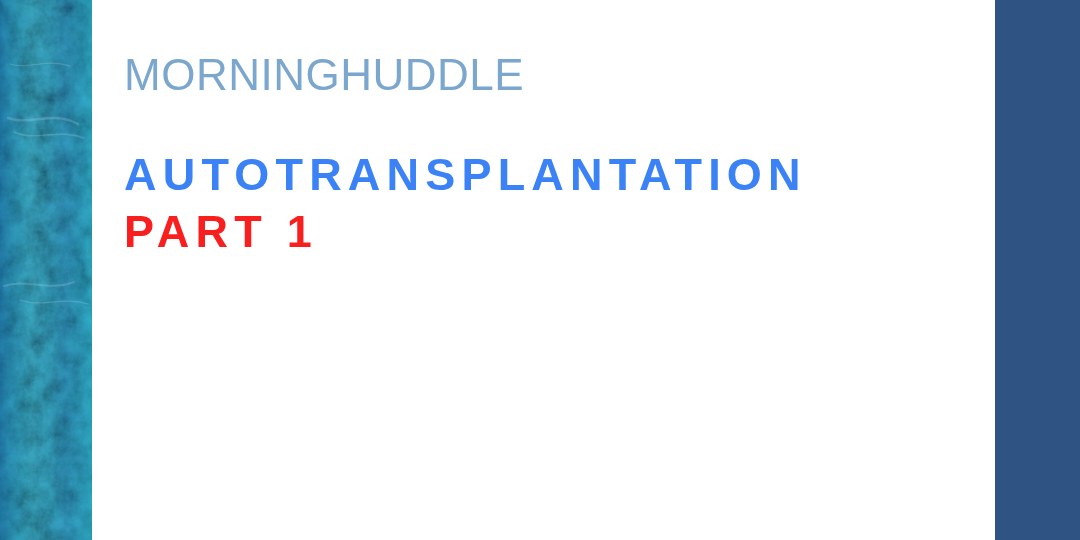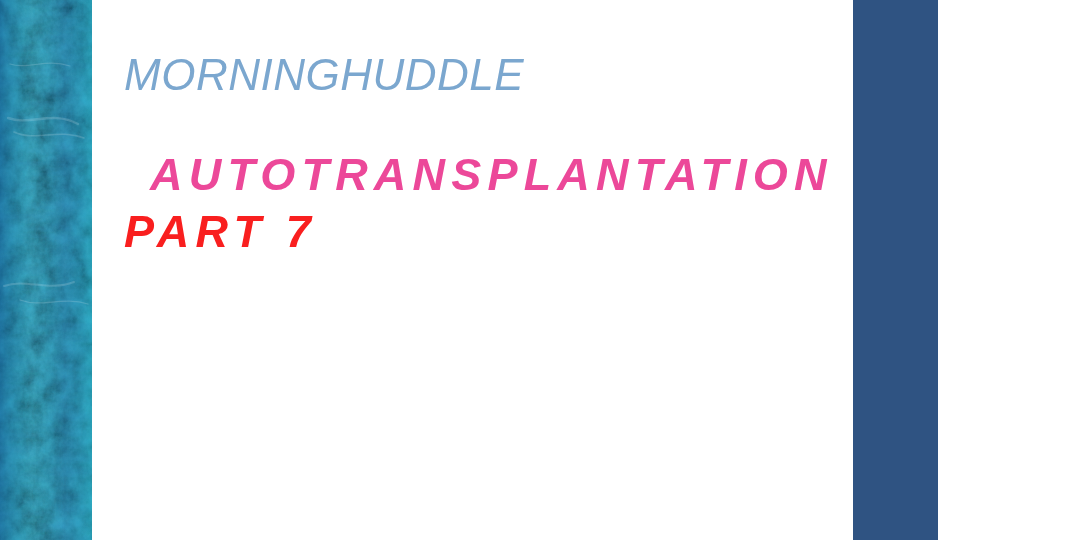--- a/index.html
+++ b/index.html
@@ -4,26 +4,25 @@
 <title>Morning Huddle Title Slide</title>
 <style>
   html, body {
     margin: 0;
     padding: 0;
     background: #ffffff;
   }
 
   .slide {
     position: relative;
-    width: 938px;
+    width: 1080px;
     height: 540px;
     background: #ffffff;
     overflow: hidden;
     font-family: "Liberation Sans", sans-serif;
-    font-style: italic;
   }
 
   
   .texture-strip {
     position: absolute;
     left: 0;
     top: 0;
     width: 92px;
     height: 540px;
     overflow: hidden;
@@ -78,22 +77,21 @@
     font-size: 45px;
     font-weight: 700;
     letter-spacing: 6.2px;
     line-height: 1.27;
     white-space: nowrap;
     margin: 0;
     font-stretch: condensed;
   }
 
   .title-main {
-    color: #ec4899;
-    margin-left: 26px;
+    color: #3b82f6;
   }
 
   .title-part {
     color: #F91F1F;
   }
 
   .byline {
     position: absolute;
     top: 415px;
     left: 0;
@@ -175,19 +173,19 @@
   </div>
 
   <div class="right-band"></div>
 
   <div class="content">
 
     <div class="eyebrow">MORNINGHUDDLE</div>
 
     <div class="title-block">
       <div class="title-main">AUTOTRANSPLANTATION</div>
-      <div class="title-part">PART 7</div>
+      <div class="title-part">PART 1</div>
     </div>
 
 
   </div>
 
 </div>
 
 </body></html>

